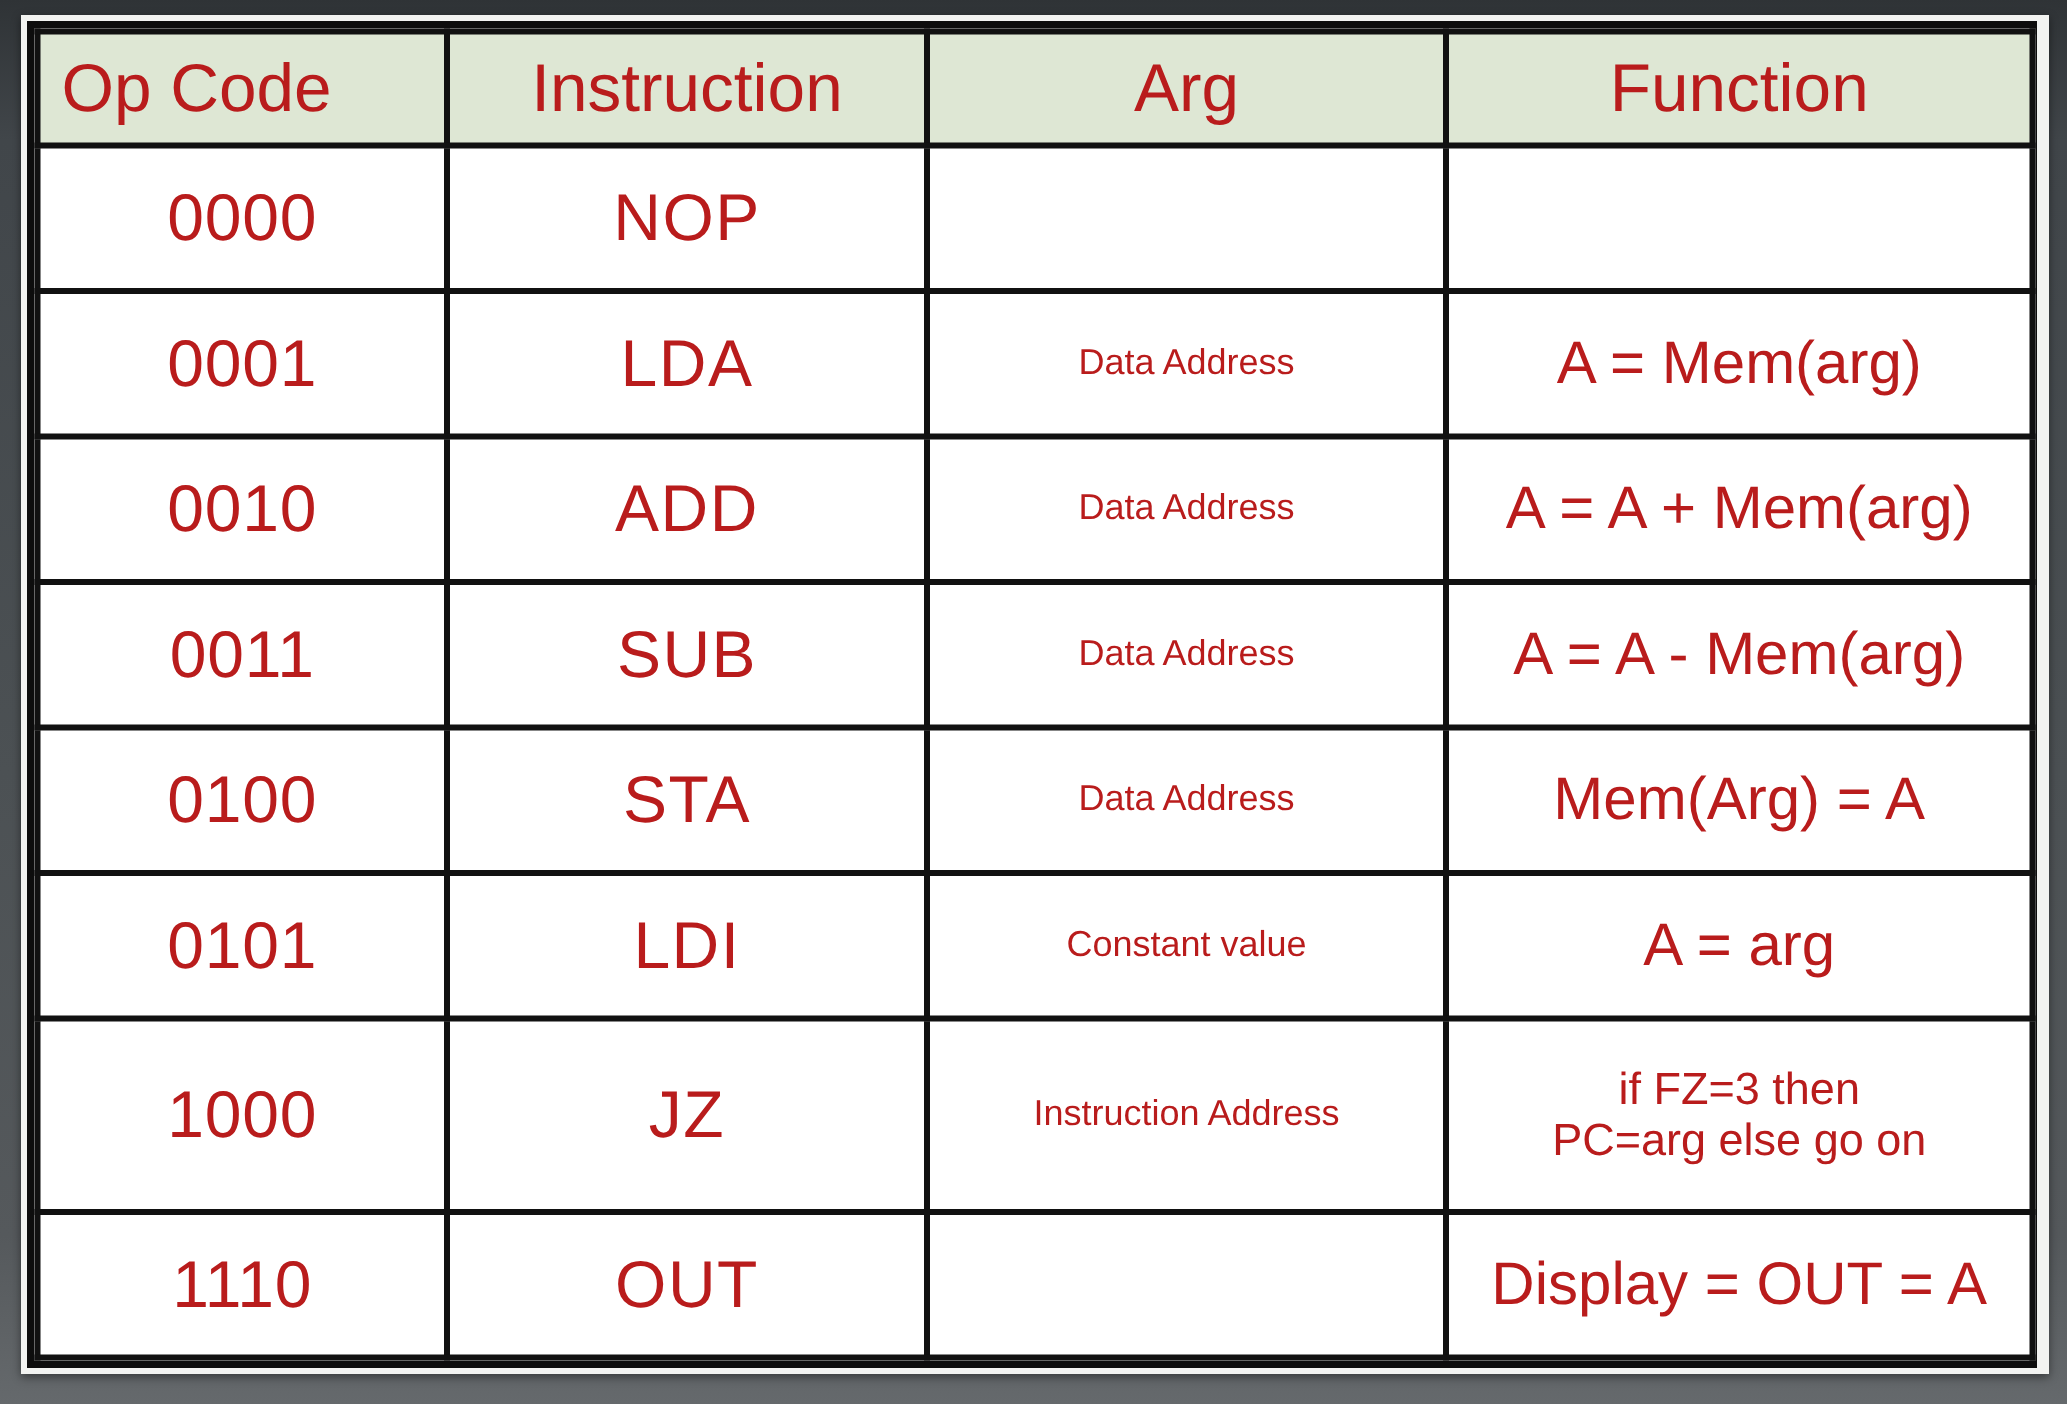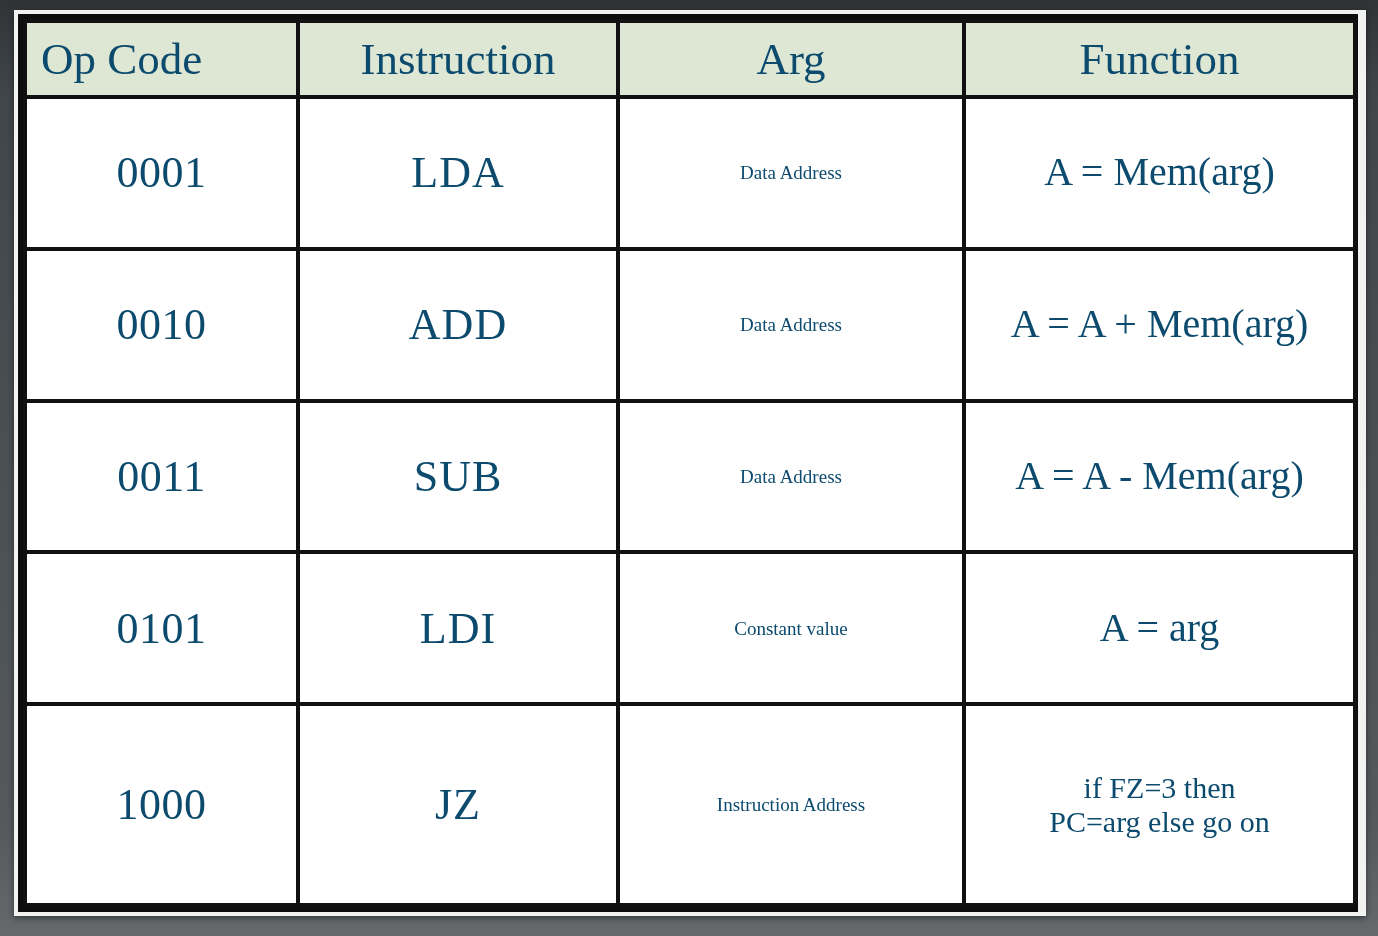--- a/index.html
+++ b/index.html
@@ -45,27 +45,26 @@
     table-layout: fixed;
     background: #ffffff;
   }
   table.isa col.c-op    { width: 273px; }
   table.isa col.c-instr { width: 320px; }
   table.isa col.c-arg   { width: 346px; }
   table.isa col.c-func  { width: 391px; }
 
   table.isa th, table.isa td {
     border: 4px solid #111111;
-    color: #0c4a6e;
+    color: #b91c1c;
     text-align: center;
     vertical-align: middle;
     padding: 0 6px;
     box-sizing: border-box;
     line-height: 1.12;
-    font-family: Liberation Serif, serif;
   }
   thead th {
     background: #dee7d4;
     font-size: 45px;
     font-weight: 400;
     height: 76px;
   }
   thead th.op-head {
     text-align: left;
     padding-left: 14px;
@@ -77,21 +76,21 @@
     font-size: 44px;
     font-weight: 400;
     letter-spacing: 0.5px;
   }
   td.instr {
     font-size: 44px;
     font-weight: 400;
     letter-spacing: 1px;
   }
   td.arg {
-    font-size: 19px;
+    font-size: 24px;
     font-weight: 400;
   }
   td.func {
     font-size: 40px;
     font-weight: 400;
   }
   td.func.small { font-size: 30px; }
   td.func .ln { display: block; }
 </style>
 </head>
@@ -110,20 +109,28 @@
       <thead>
         <tr>
           <th class="op-head">Op Code</th>
           <th>Instruction</th>
           <th>Arg</th>
           <th>Function</th>
         </tr>
       </thead>
       <tbody id="isa-body">
           <tr>
+            <td class="opcode">0000</td>
+            <td class="instr">NOP</td>
+            <td class="arg"></td>
+            <td class="func">
+              <span class="ln"></span>
+            </td>
+          </tr>
+          <tr>
             <td class="opcode">0001</td>
             <td class="instr">LDA</td>
             <td class="arg">Data Address</td>
             <td class="func">
               <span class="ln">A = Mem(arg)</span>
             </td>
           </tr>
           <tr>
             <td class="opcode">0010</td>
             <td class="instr">ADD</td>
@@ -134,32 +141,48 @@
           </tr>
           <tr>
             <td class="opcode">0011</td>
             <td class="instr">SUB</td>
             <td class="arg">Data Address</td>
             <td class="func">
               <span class="ln">A = A - Mem(arg)</span>
             </td>
           </tr>
           <tr>
+            <td class="opcode">0100</td>
+            <td class="instr">STA</td>
+            <td class="arg">Data Address</td>
+            <td class="func">
+              <span class="ln">Mem(Arg) = A</span>
+            </td>
+          </tr>
+          <tr>
             <td class="opcode">0101</td>
             <td class="instr">LDI</td>
             <td class="arg">Constant value</td>
             <td class="func">
               <span class="ln">A = arg</span>
             </td>
           </tr>
           <tr class="tall">
             <td class="opcode">1000</td>
             <td class="instr">JZ</td>
             <td class="arg">Instruction Address</td>
             <td class="func small">
               <span class="ln">if FZ=3 then</span>
               <span class="ln">PC=arg else go on</span>
             </td>
           </tr>
+          <tr>
+            <td class="opcode">1110</td>
+            <td class="instr">OUT</td>
+            <td class="arg"></td>
+            <td class="func">
+              <span class="ln">Display = OUT = A</span>
+            </td>
+          </tr>
         </tbody>
     </table>
   </div>
 </div>
 
 </body></html>

